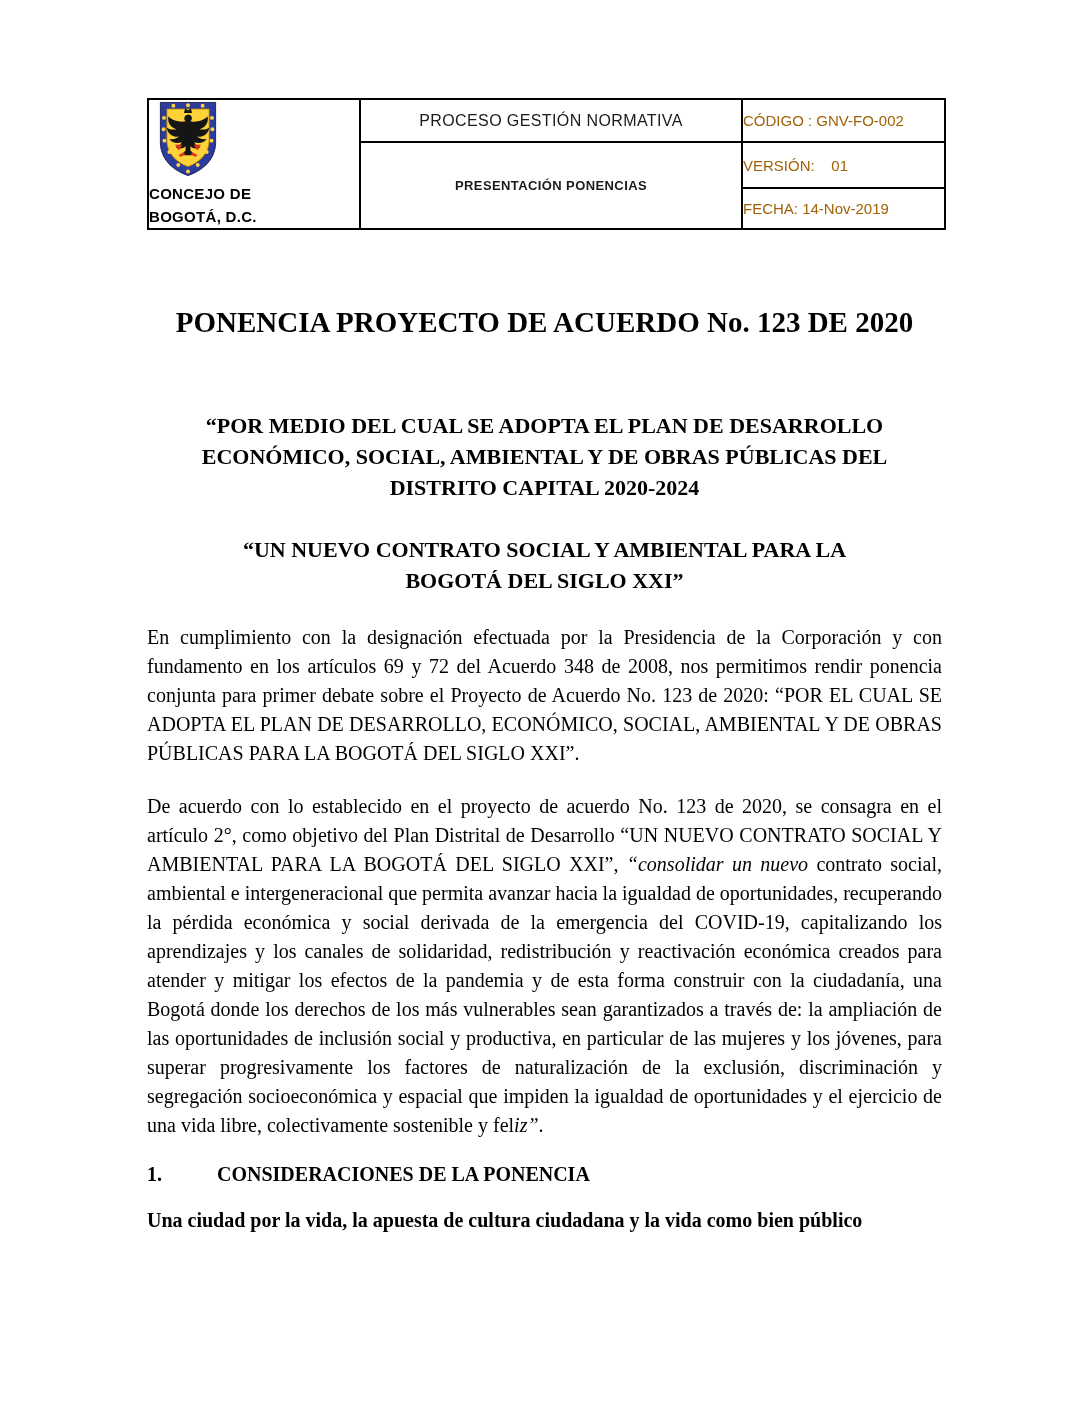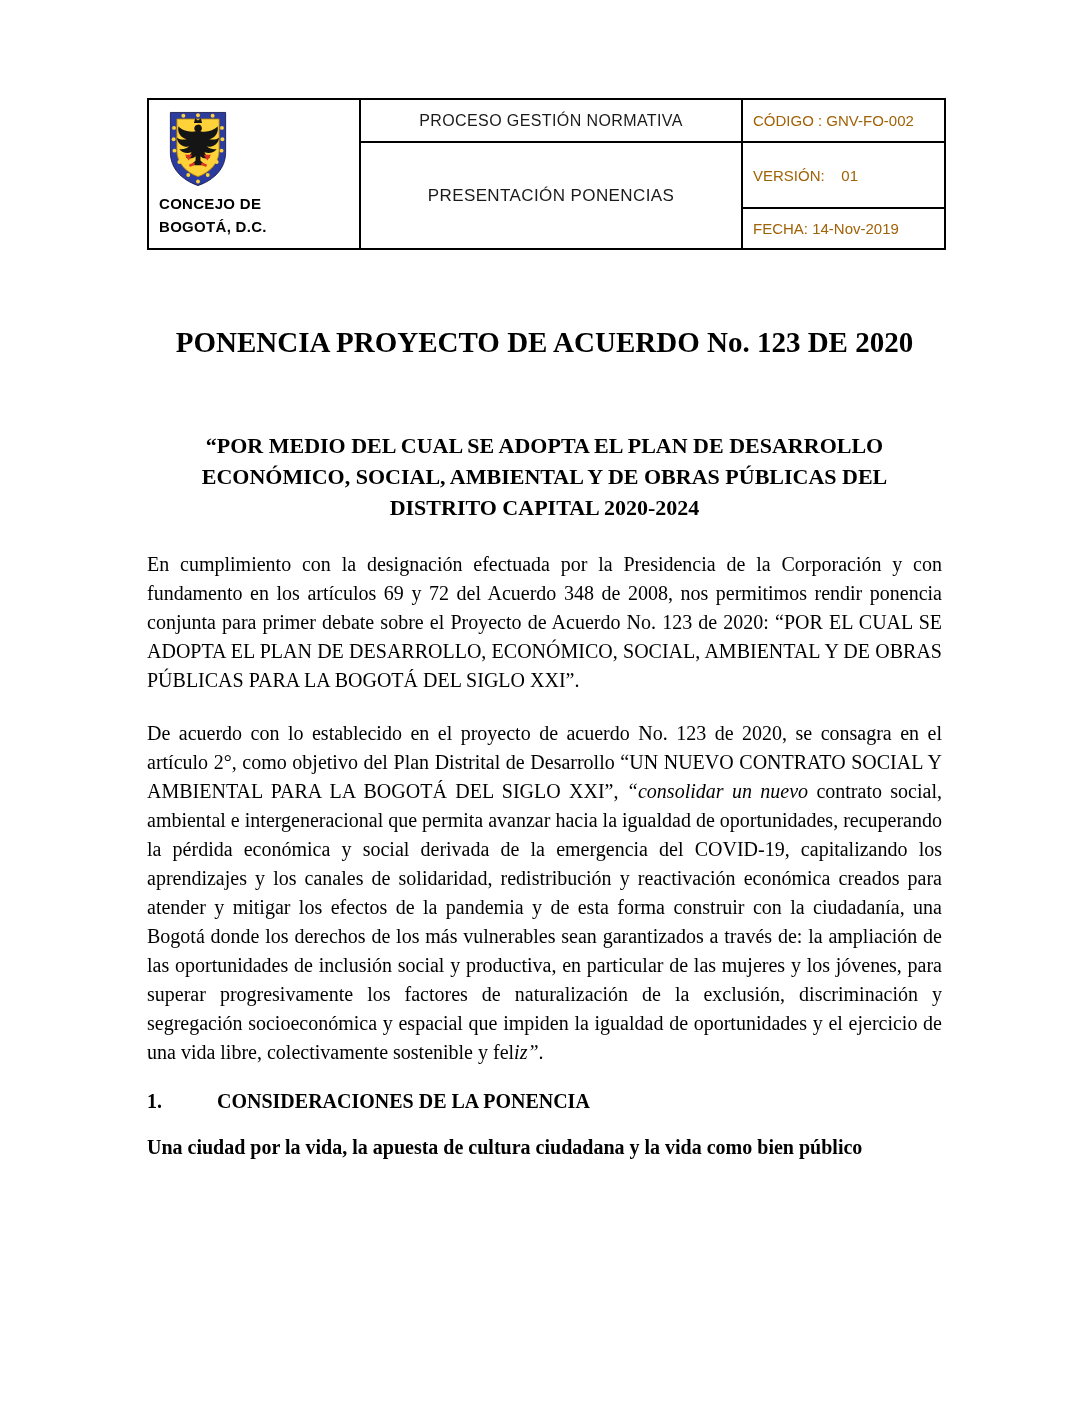--- a/index.html
+++ b/index.html
@@ -21,41 +21,42 @@
 
   
   table.header-table {
     border-collapse: collapse;
     width: 797px;
     table-layout: fixed;
     font-family: "Liberation Sans", sans-serif;
   }
   table.header-table td {
     border: 2px solid #000000;
-    padding: 10px;
+    padding: 0;
     vertical-align: middle;
   }
   .logo-cell { text-align: left; padding: 3px 0 2px 0; }
   .logo-caption {
     font-weight: bold;
     font-size: 15px;
     line-height: 23px;
     letter-spacing: 0.3px;
   }
   .process-cell {
     text-align: center;
     font-size: 16px;
     letter-spacing: 0.4px;
     color: #1a1a1a;
   }
   .pres-cell {
     text-align: center;
-    font-size: 17px;
+    font-size: 13px;
     letter-spacing: 0.4px;
     color: #1a1a1a;
+    font-weight: bold;
   }
   .meta-cell {
     font-size: 15px;
     padding-left: 9px;
     white-space: pre;
     color: #a16207;
   }
 
   
   .doc-title {
@@ -162,20 +163,21 @@
       <tr style="height:41px;">
         <td class="meta-cell">FECHA: 14-Nov-2019</td>
       </tr>
     </tbody>
       </table>
 
     <div class="doc-title">PONENCIA PROYECTO DE ACUERDO No. 123 DE 2020</div>
 
     <div class="quote-heading quote-1">“POR MEDIO DEL CUAL SE ADOPTA EL PLAN DE DESARROLLO ECONÓMICO, SOCIAL, AMBIENTAL Y DE OBRAS PÚBLICAS DEL DISTRITO CAPITAL 2020-2024</div>
 
+    <div class="quote-heading quote-2">“UN NUEVO CONTRATO SOCIAL Y AMBIENTAL PARA LA BOGOTÁ DEL SIGLO XXI”</div>
 
     <p class="body-par p-intro">En cumplimiento con la designación efectuada por la Presidencia de la Corporación y con fundamento en los artículos 69 y 72 del Acuerdo 348 de 2008, nos permitimos rendir ponencia conjunta para primer debate sobre el Proyecto de Acuerdo No. 123 de 2020: “POR EL CUAL SE ADOPTA EL PLAN DE DESARROLLO, ECONÓMICO, SOCIAL, AMBIENTAL Y DE OBRAS PÚBLICAS PARA LA BOGOTÁ DEL SIGLO XXI”.</p>
 
 
     <p class="body-par p-objeto"><span>De acuerdo con lo establecido en el proyecto de acuerdo No. 123 de 2020, se consagra en el artículo 2°, como objetivo del Plan Distrital de Desarrollo “UN NUEVO CONTRATO SOCIAL Y AMBIENTAL PARA LA BOGOTÁ DEL SIGLO XXI”, </span><span class="it">“consolidar un nuevo</span><span> contrato social, ambiental e intergeneracional que permita avanzar hacia la igualdad de oportunidades, recuperando la pérdida económica y social derivada de la emergencia del COVID-19, capitalizando los aprendizajes y los canales de solidaridad, redistribución y reactivación económica creados para atender y mitigar los efectos de la pandemia y de esta forma construir con la ciudadanía, una Bogotá donde los derechos de los más vulnerables sean garantizados a través de: la ampliación de las oportunidades de inclusión social y productiva, en particular de las mujeres y los jóvenes, para superar progresivamente los factores de naturalización de la exclusión, discriminación y segregación socioeconómica y espacial que impiden la igualdad de oportunidades y el ejercicio de una vida libre, colectivamente sostenible y fel</span><span class="it">iz”</span><span>.</span></p>
 
     <p class="sec-heading h-consid">
       <span class="sec-num">1.</span><span class="sec-label">CONSIDERACIONES DE LA PONENCIA</span>
     </p>
 

